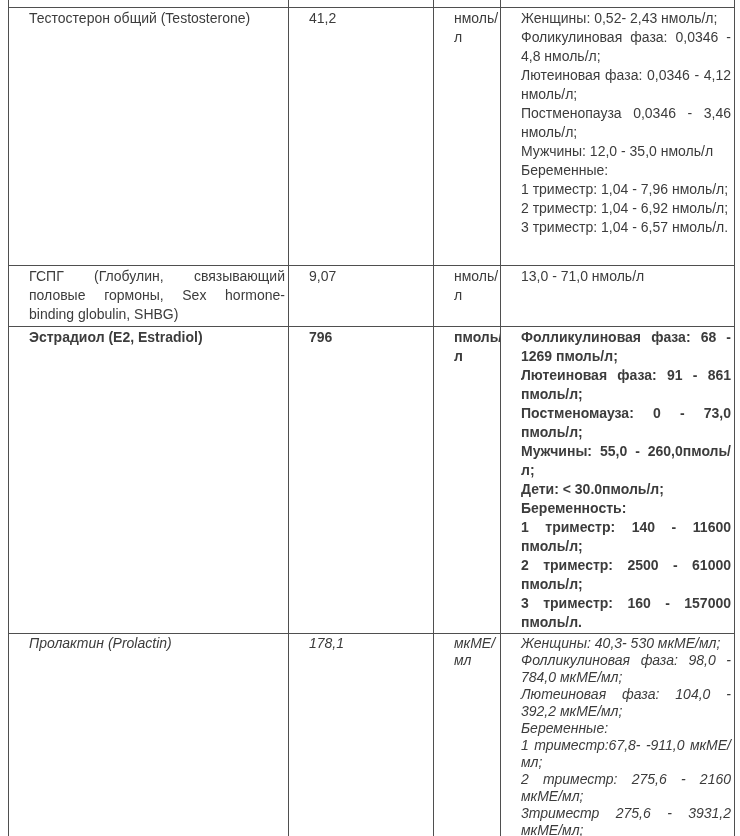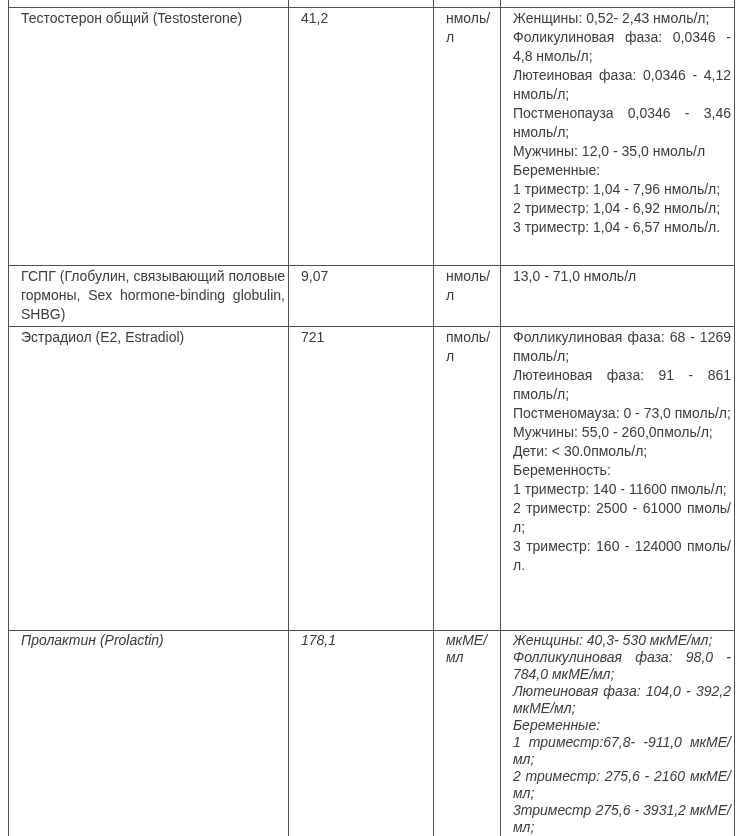--- a/index.html
+++ b/index.html
@@ -18,21 +18,21 @@
   }
   table.lab {
     border-collapse: collapse;
     table-layout: fixed;
     margin: -2px 0 0 8px;
     width: 726px;
   }
   table.lab td {
     border: 1px solid #4f4f4f;
     vertical-align: top;
-    padding: 1px 3px 1px 12px;
+    padding: 1px 3px 1px 20px;
     font-size: 14px;
     line-height: 19px;
     overflow: hidden;
   }
   col.c-name { width: 280px; }
   col.c-result { width: 145px; }
   col.c-unit { width: 67px; }
   col.c-ref { width: 234px; }
 
   td.name-cell { text-align: justify; }
@@ -85,34 +85,34 @@
           </td>
   </tr>
         <tr style="height: 61px;">
     <td class="name-cell">ГСПГ (Глобулин, связывающий половые гормоны, Sex hormone-binding globulin, SHBG)</td>
     <td class="result-cell">9,07</td>
     <td class="unit-cell">нмоль/л</td>
     <td class="ref-cell">
             <div class="ref-item">13,0 - 71,0 нмоль/л</div>
           </td>
   </tr>
-        <tr style="height: 304px;">
+        <tr style="height: 304px; font-weight: bold;">
     <td class="name-cell">Эстрадиол (E2, Estradiol)</td>
-    <td class="result-cell">721</td>
+    <td class="result-cell">796</td>
     <td class="unit-cell">пмоль/л</td>
     <td class="ref-cell">
             <div class="ref-item">Фолликулиновая фаза: 68 - 1269 пмоль/л;</div>
             <div class="ref-item">Лютеиновая фаза: 91 - 861 пмоль/л;</div>
             <div class="ref-item">Постменомауза: 0 - 73,0 пмоль/л;</div>
             <div class="ref-item">Мужчины: 55,0 - 260,0пмоль/л;</div>
             <div class="ref-item">Дети: &lt; 30.0пмоль/л;</div>
             <div class="ref-item">Беременность:</div>
             <div class="ref-item">1 триместр: 140 - 11600 пмоль/л;</div>
             <div class="ref-item">2 триместр: 2500 - 61000 пмоль/л;</div>
-            <div class="ref-item">3 триместр: 160 - 124000 пмоль/л.</div>
+            <div class="ref-item">3 триместр: 160 - 157000 пмоль/л.</div>
           </td>
   </tr>
         <tr class="compact" style="height: 246px; font-style: italic;">
     <td class="name-cell">Пролактин (Prolactin)</td>
     <td class="result-cell">178,1</td>
     <td class="unit-cell">мкМЕ/мл</td>
     <td class="ref-cell">
             <div class="ref-item">Женщины: 40,3- 530 мкМЕ/мл;</div>
             <div class="ref-item">Фолликулиновая фаза: 98,0 - 784,0 мкМЕ/мл;</div>
             <div class="ref-item">Лютеиновая фаза: 104,0 - 392,2 мкМЕ/мл;</div>

